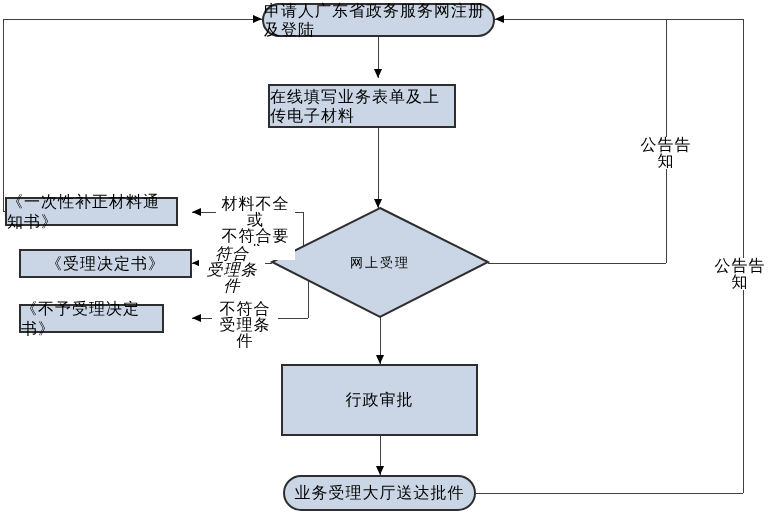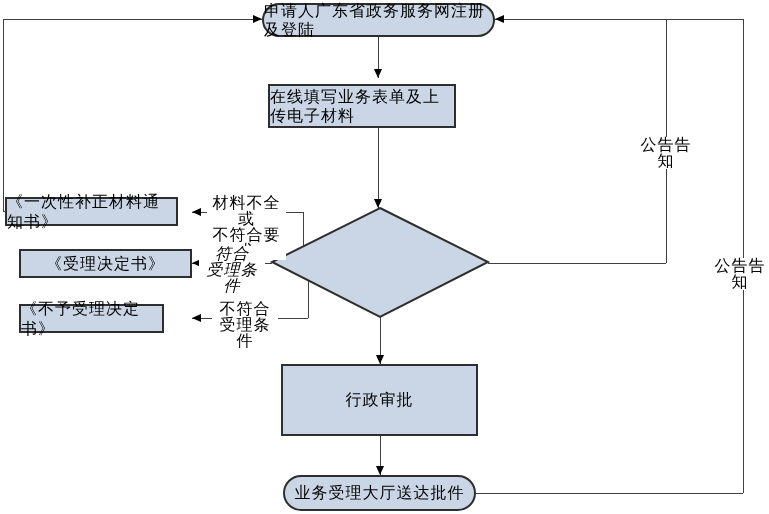--- a/index.html
+++ b/index.html
@@ -82,36 +82,37 @@
   <div class="arrow down" style="left:376px;top:466px;"></div>
   <div class="arrow right" style="left:253px;top:15px;"></div>
   <div class="arrow left" style="left:495px;top:15px;"></div>
   <div class="arrow left" style="left:192px;top:208px;"></div>
   <div class="arrow left" style="left:192px;top:259px;"></div>
   <div class="arrow left" style="left:192px;top:314px;"></div>
 
   <svg class="diamond-svg" width="769" height="514">
     <polygon points="380,208 488,262 380,317 272,262"></polygon>
   </svg>
+  <div class="diamond-label">网上受理</div>
 
   <div class="node stadium z" style="left:262px;top:3px;width:233px;height:34px;">申请人广东省政务服务网注册及登陆</div>
 
   <div class="node z" style="left:268px;top:84px;width:188px;height:44px;">在线填写业务表单及上传电子材料</div>
 
   <div class="node z" style="left:5px;top:197px;width:173px;height:29px;">《一次性补正材料通知书》</div>
 
   <div class="node z" style="left:19px;top:249px;width:173px;height:29px;">《受理决定书》</div>
 
   <div class="node z" style="left:19px;top:304px;width:145px;height:29px;">《不予受理决定书》</div>
 
   <div class="node z" style="left:281px;top:364px;width:197px;height:72px;">行政审批</div>
 
   <div class="node stadium z" style="left:283px;top:475px;width:193px;height:36px;font-family:Liberation Serif, serif;">业务受理大厅送达批件</div>
 
-  <div class="edge-label" style="left:207px;top:196px;width:79px;font-family:Liberation Mono, monospace;">
+  <div class="edge-label" style="left:216px;top:196px;width:79px;">
     <div>材料不全或</div>
     <div>不符合要求</div>
   </div>
 
   <div class="edge-label" style="left:199px;top:246px;width:66px;font-style:italic;">
     <div>符合</div>
     <div>受理条件</div>
   </div>
 
   <div class="edge-label" style="left:212px;top:301px;width:66px;">

